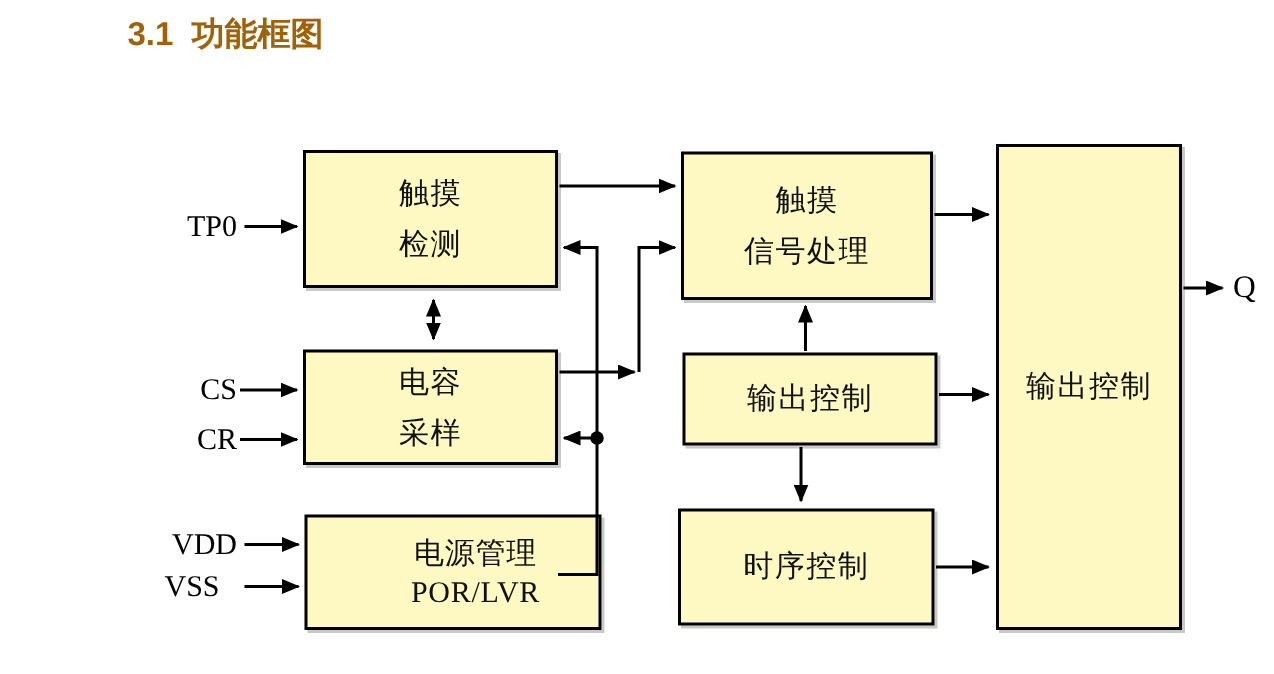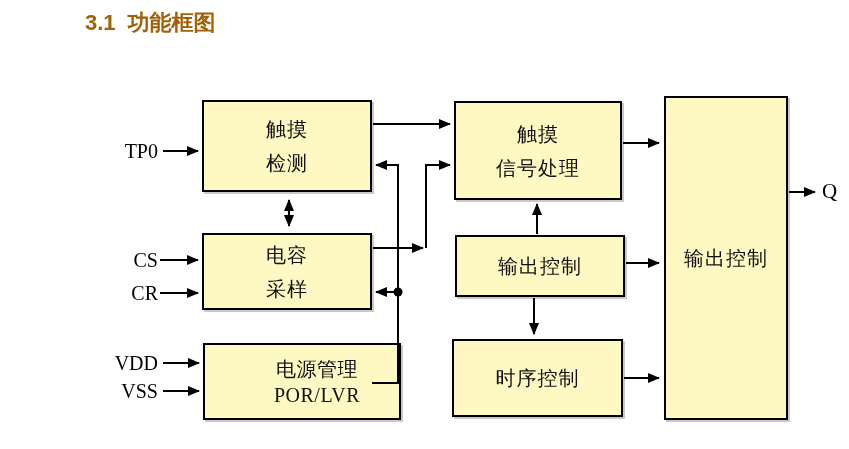--- a/index.html
+++ b/index.html
@@ -41,21 +41,21 @@
   .pin{
     position:absolute;
     font-size:20px;line-height:24px;height:24px;
     color:#000;z-index:1;font-family:Liberation Serif, serif;
   }
   .pin.left{left:98px;width:60px;text-align:right;}
   #p-tp0{top:139px;}
   #p-cs {top:248px;}
   #p-cr {top:281px;}
   #p-vdd{top:351px;}
-  #p-vss{top:379px;}
+  #p-vss{top:379px;text-align:center;}
   #p-q  {left:822px;top:179px;width:30px;text-align:left;font-size:21px;}
   svg.wires{
     position:absolute;left:0;top:0;width:849px;height:449px;
     z-index:2;pointer-events:none;
   }
   svg.wires line, svg.wires polyline{
     stroke:#000;stroke-width:2;fill:none;
   }
 </style>
 </head>

